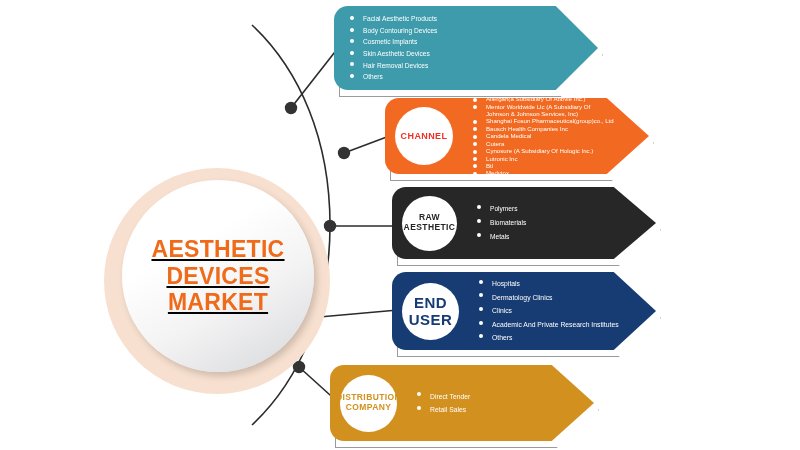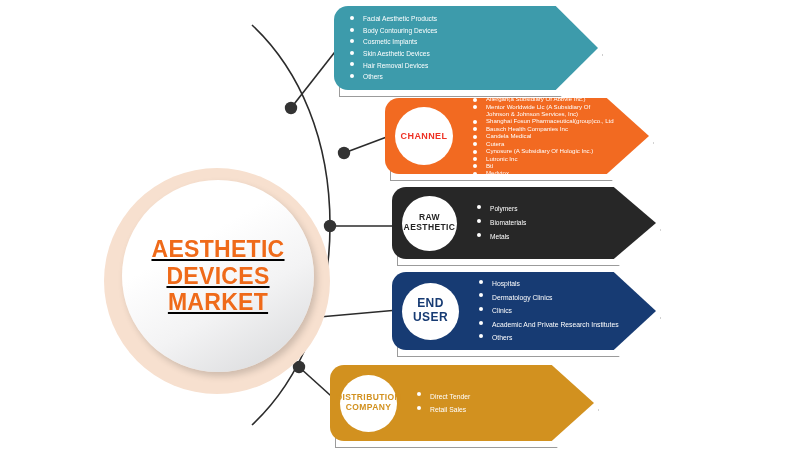--- a/index.html
+++ b/index.html
@@ -133,21 +133,21 @@
   
   #banner-product   { left: 334px; top: 6px;   width: 264px; height: 84px; }
   #banner-company   { left: 385px; top: 98px;  width: 264px; height: 76px; }
   #banner-raw       { left: 392px; top: 187px; width: 264px; height: 72px; }
   #banner-enduser   { left: 392px; top: 272px; width: 264px; height: 78px; }
   #banner-dist      { left: 330px; top: 365px; width: 264px; height: 76px; }
 
   #banner-product .badge { width: 58px; height: 58px; margin-left: 10px; font-size: 9px; color: #2e8a9c; }
   #banner-company .badge { width: 58px; height: 58px; margin-left: 10px; font-size: 9px; color: #ee3124; }
   #banner-raw     .badge { width: 55px; height: 55px; margin-left: 10px; font-size: 8.5px; color: #242424; }
-  #banner-enduser .badge { width: 57px; height: 57px; margin-left: 10px; font-size: 12px; color: #173b73; }
+  #banner-enduser .badge { width: 57px; height: 57px; margin-left: 10px; font-size: 15px; color: #173b73; }
   #banner-dist    .badge { width: 57px; height: 57px; margin-left: 10px; font-size: 8.5px; color: #d2911f; }
 
   #banner-product .bullets { margin-left: 16px; font-size: 6.6px; line-height: 11.6px; }
   #banner-company .bullets { margin-left: 20px; font-size: 6.1px; line-height: 7.4px; }
   #banner-raw     .bullets { margin-left: 20px; font-size: 6.6px; line-height: 14px; }
   #banner-enduser .bullets { margin-left: 20px; font-size: 6.8px; line-height: 13.6px; }
   #banner-dist    .bullets { margin-left: 20px; font-size: 6.8px; line-height: 13.5px; }
 </style>
 </head>
 <body>

